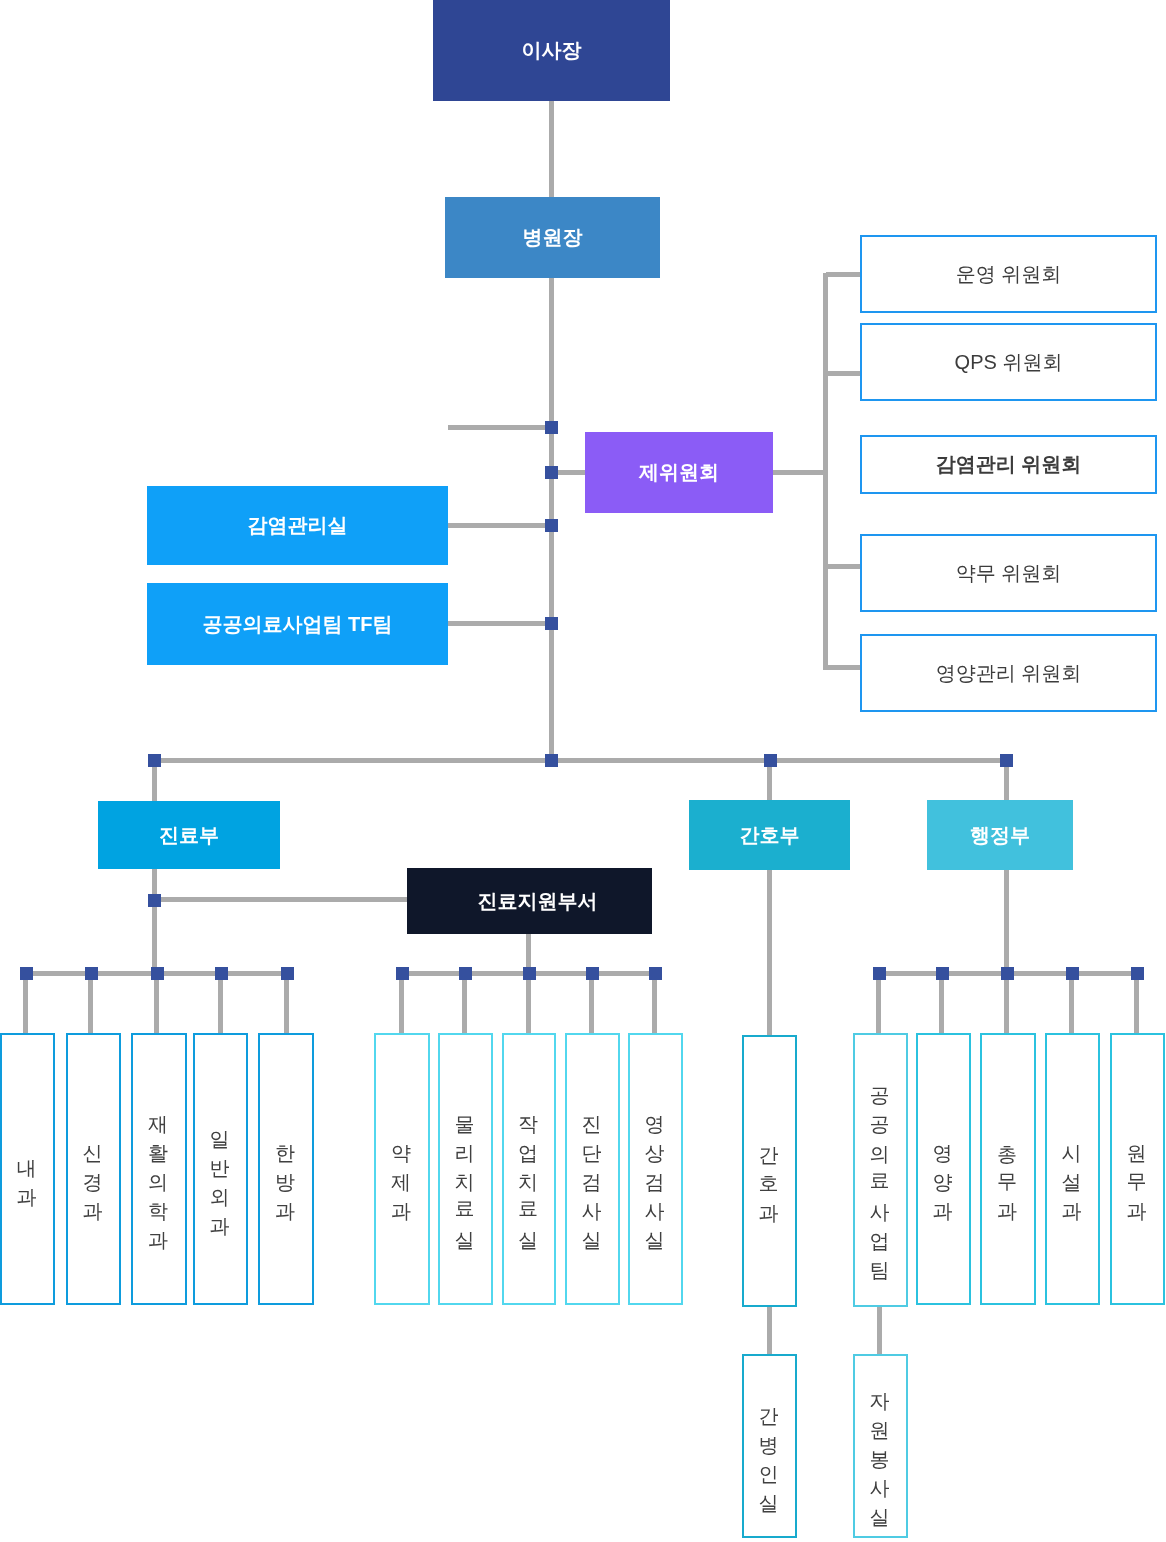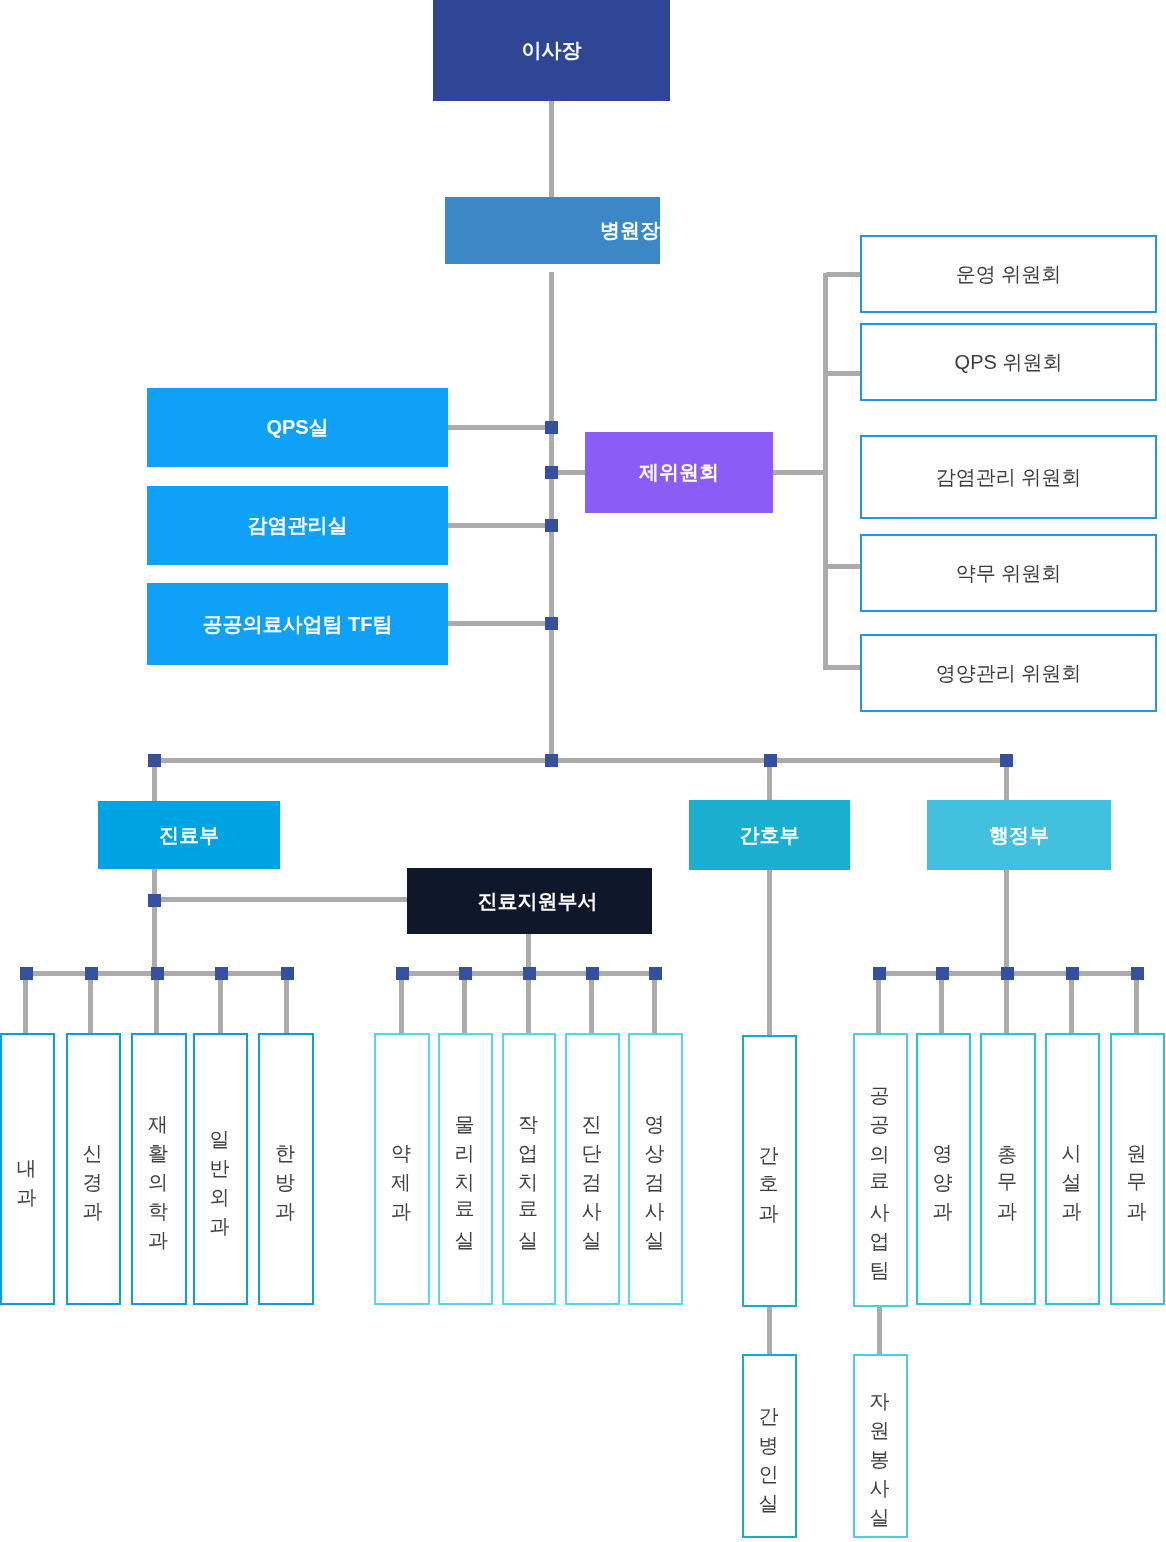--- a/index.html
+++ b/index.html
@@ -112,64 +112,61 @@
   <div class="node" style="left:873px;top:967px;"></div>
   <div class="node" style="left:936px;top:967px;"></div>
   <div class="node" style="left:1001px;top:967px;"></div>
   <div class="node" style="left:1066px;top:967px;"></div>
   <div class="node" style="left:1131px;top:967px;"></div>
 
   <div class="box chairman" style="left:433px;top:0px;width:237px;height:101px;">
       <span>이사장</span>
     </div>
 
-  <div class="box director" style="left:445px;top:197px;width:215px;height:67px;justify-content:flex-end;">
+  <div class="box director" style="left:445px;top:197px;width:215px;height:81px;">
       <span>병원장</span>
     </div>
 
-  <div class="box staff" style="left:147px;top:388px;width:301px;height:79px;">
-      <span>QPS실</span>
-    </div>
   <div class="box staff" style="left:147px;top:486px;width:301px;height:79px;">
       <span>감염관리실</span>
     </div>
   <div class="box staff" style="left:147px;top:583px;width:301px;height:82px;">
       <span>공공의료사업팀 TF팀</span>
     </div>
 
   <div class="box hub" style="left:585px;top:432px;width:188px;height:81px;">
       <span>제위원회</span>
     </div>
 
   <div class="box outline" style="left:860px;top:235px;width:297px;height:78px;">
       <span>운영 위원회</span>
     </div>
   <div class="box outline" style="left:860px;top:323px;width:297px;height:78px;">
       <span>QPS 위원회</span>
     </div>
-  <div class="box outline" style="left:860px;top:435px;width:297px;height:84px;">
+  <div class="box outline" style="left:860px;top:435px;width:297px;height:59px;font-weight:bold;">
       <span>감염관리 위원회</span>
     </div>
   <div class="box outline" style="left:860px;top:534px;width:297px;height:78px;">
       <span>약무 위원회</span>
     </div>
   <div class="box outline" style="left:860px;top:634px;width:297px;height:78px;">
       <span>영양관리 위원회</span>
     </div>
 
   <div class="box medical" style="left:66px;top:801px;width:182px;height:68px;margin-left:32px;">
       <span>진료부</span>
     </div>
   <div class="box support" style="left:407px;top:868px;width:245px;height:66px;">
       <span>진료지원부서</span>
     </div>
   <div class="box nursing" style="left:689px;top:800px;width:161px;height:70px;">
       <span>간호부</span>
     </div>
-  <div class="box admin" style="left:927px;top:800px;width:184px;height:70px;">
+  <div class="box admin" style="left:927px;top:800px;width:146px;height:70px;">
       <span>행정부</span>
     </div>
 
   <div class="vbox bA" style="left:0px;top:1033px;width:55px;height:272px;">
       <span>내과</span>
     </div>
   <div class="vbox bA" style="left:66px;top:1033px;width:55px;height:272px;">
       <span>신경과</span>
     </div>
   <div class="vbox bA" style="left:131px;top:1033px;width:56px;height:272px;">

